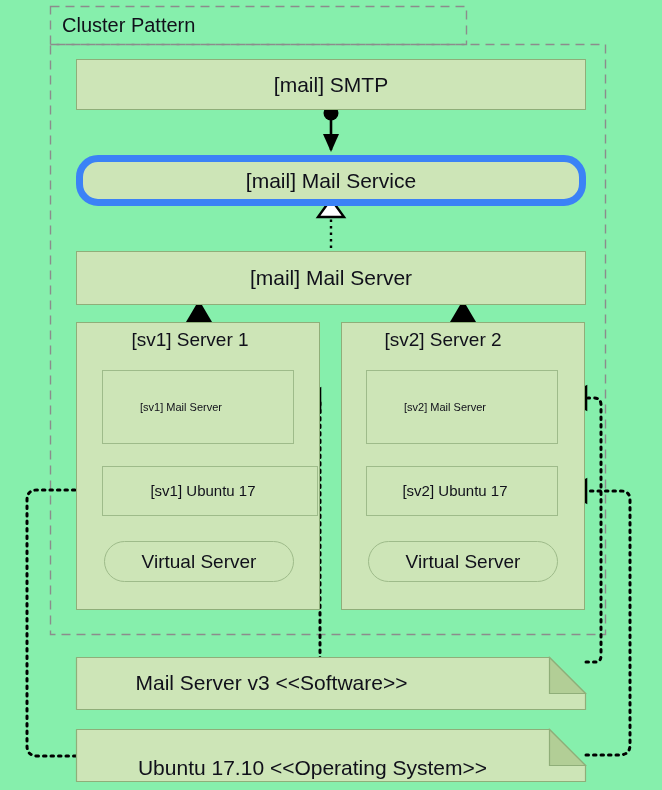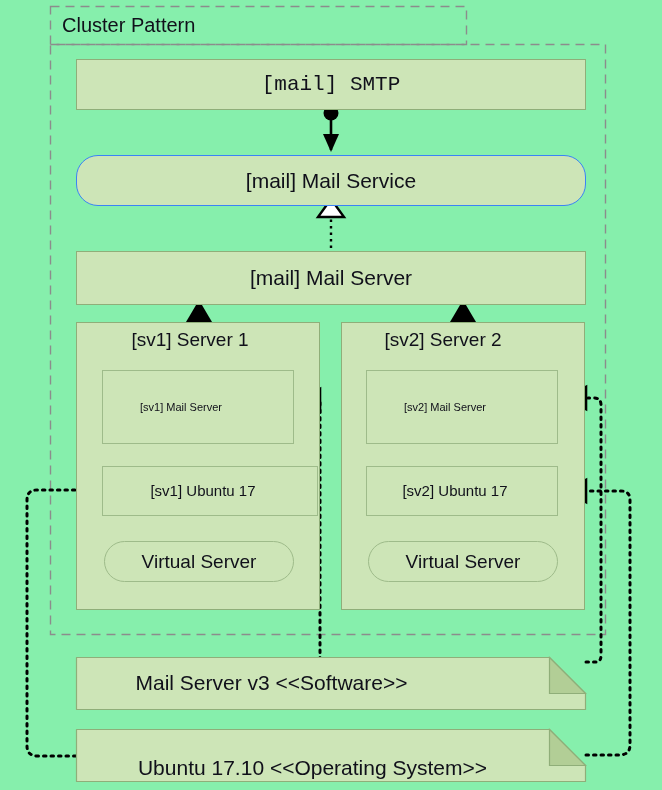--- a/index.html
+++ b/index.html
@@ -13,21 +13,21 @@
     background:#86efac;
     overflow:hidden;
   }
   #svg-layer{position:absolute;left:0;top:0;width:662px;height:790px;}
 
   
   .node{
     position:absolute;
     box-sizing:border-box;
     background:#cde5b7;
-    border:1px solid #3b82f6;
+    border:7px solid #3b82f6;
     display:flex;
     align-items:center;
     justify-content:center;
     color:#10101a;
     line-height:1.12;
     text-align:center;
   }
   .node .lbl{ position:relative; z-index:2; }
 
   .node-pill{ border-radius:22px; }
@@ -172,21 +172,21 @@
       <path d="M549.5 657.5 L585.5 693.5 H549.5 Z" fill="#b2ce96" stroke="#8fae79" stroke-width="1.2"></path>
     </g>
     <g>
       <path d="M76.5 729.5 H549.5 L585.5 765.5 V781.5 H76.5 Z" fill="#cde5b7" stroke="#8fae79" stroke-width="1.2" stroke-linejoin="round"></path>
       <path d="M549.5 729.5 L585.5 765.5 H549.5 Z" fill="#b2ce96" stroke="#8fae79" stroke-width="1.2"></path>
     </g>
   </svg>
 
   <div class="frame-title" style="left:62px;top:14px;">Cluster Pattern</div>
 
-  <div class="node node-plain t-big" style="left:76px;top:59px;width:510px;height:51px;font-family:Liberation Mono, monospace;">
+  <div class="node node-plain t-big" style="left:76px;top:59px;width:510px;height:51px;">
     <span class="lbl">[mail] SMTP</span>
   </div>
 
   <div class="node node-pill t-big" style="left:76px;top:155px;width:510px;height:51px;">
     <span class="lbl">[mail] Mail Service</span>
   </div>
 
   <div class="node node-plain t-big" style="left:76px;top:251px;width:510px;height:54px;">
     <span class="lbl">[mail] Mail Server</span>
   </div>

